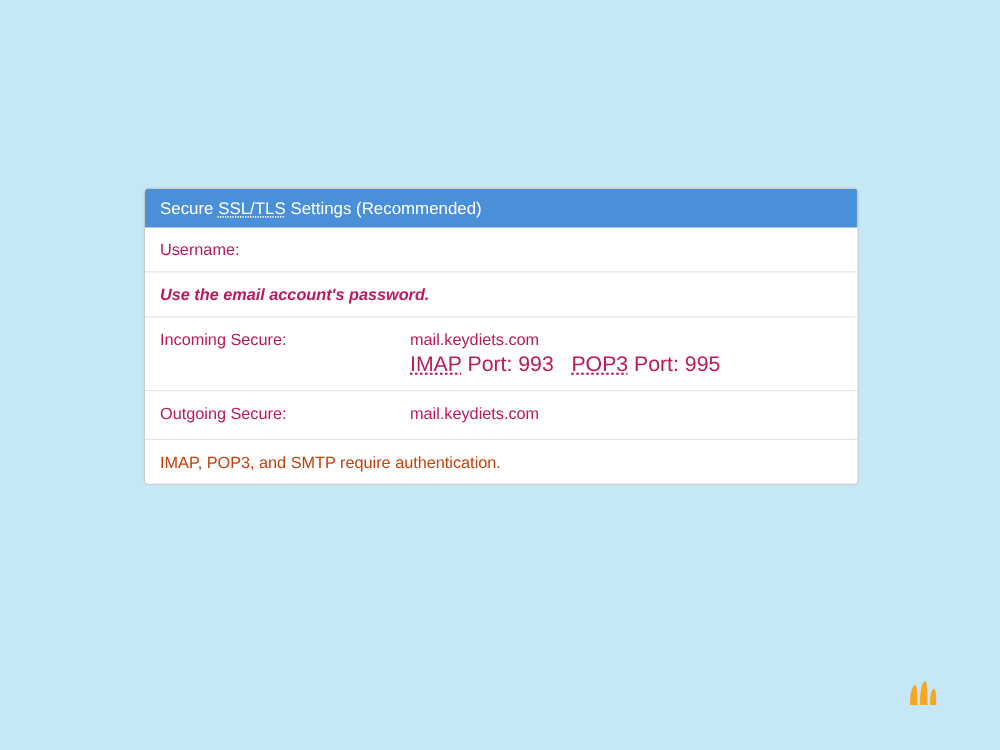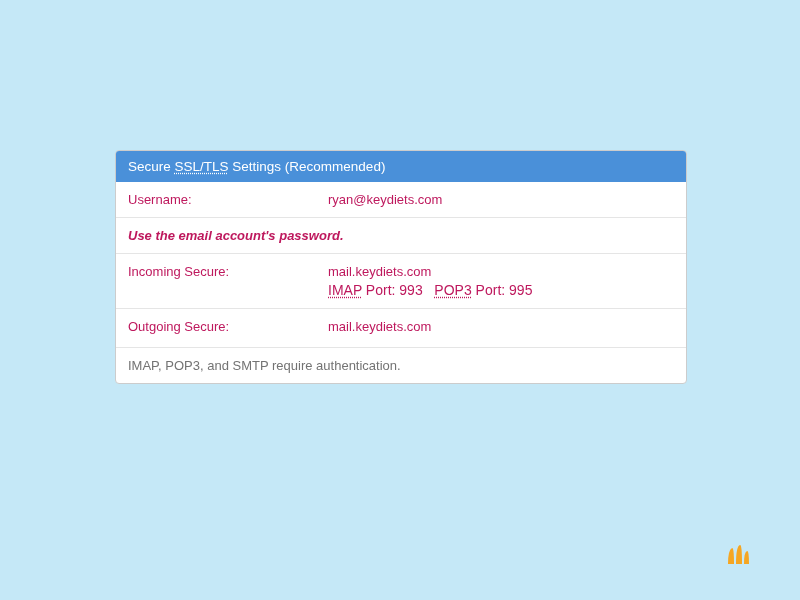--- a/index.html
+++ b/index.html
@@ -51,30 +51,30 @@
       flex: 1;
     }
     .row-value .italic {
       font-style: italic;
       font-weight: bold;
     }
     .row-value .server-line {
       margin-bottom: 3px;
     }
     .row-value .port-line {
-      font-size: 14px;
+      font-size: 17px;
     }
     .abbr {
       text-decoration: underline dotted;
       text-underline-offset: 2px;
     }
     .footer-row {
       padding: 10px 12px;
       font-size: 13px;
-      color: #737373;
+      color: #c2410c;
     }
     .branding {
       position: absolute;
       bottom: 32px;
       right: 50px;
       display: flex;
       align-items: center;
       gap: 6px;
     }
     .brand-icon {
@@ -95,21 +95,20 @@
 </head>
 <body>
 
 <div class="panel">
   <div class="panel-header">
     <span>Secure </span><span class="underline">SSL/TLS</span><span> Settings (Recommended)</span>
   </div>
 
   <div class="row">
     <div class="row-label">Username:</div>
-    <div class="row-value">ryan@keydiets.com</div>
   </div>
 
   <div class="row">
     <div class="row-value"><span class="italic">Use the email account's password.</span></div>
   </div>
 
   <div class="row">
     <div class="row-label">Incoming Secure:</div>
     <div class="row-value">
       <div class="server-line">mail.keydiets.com</div>

